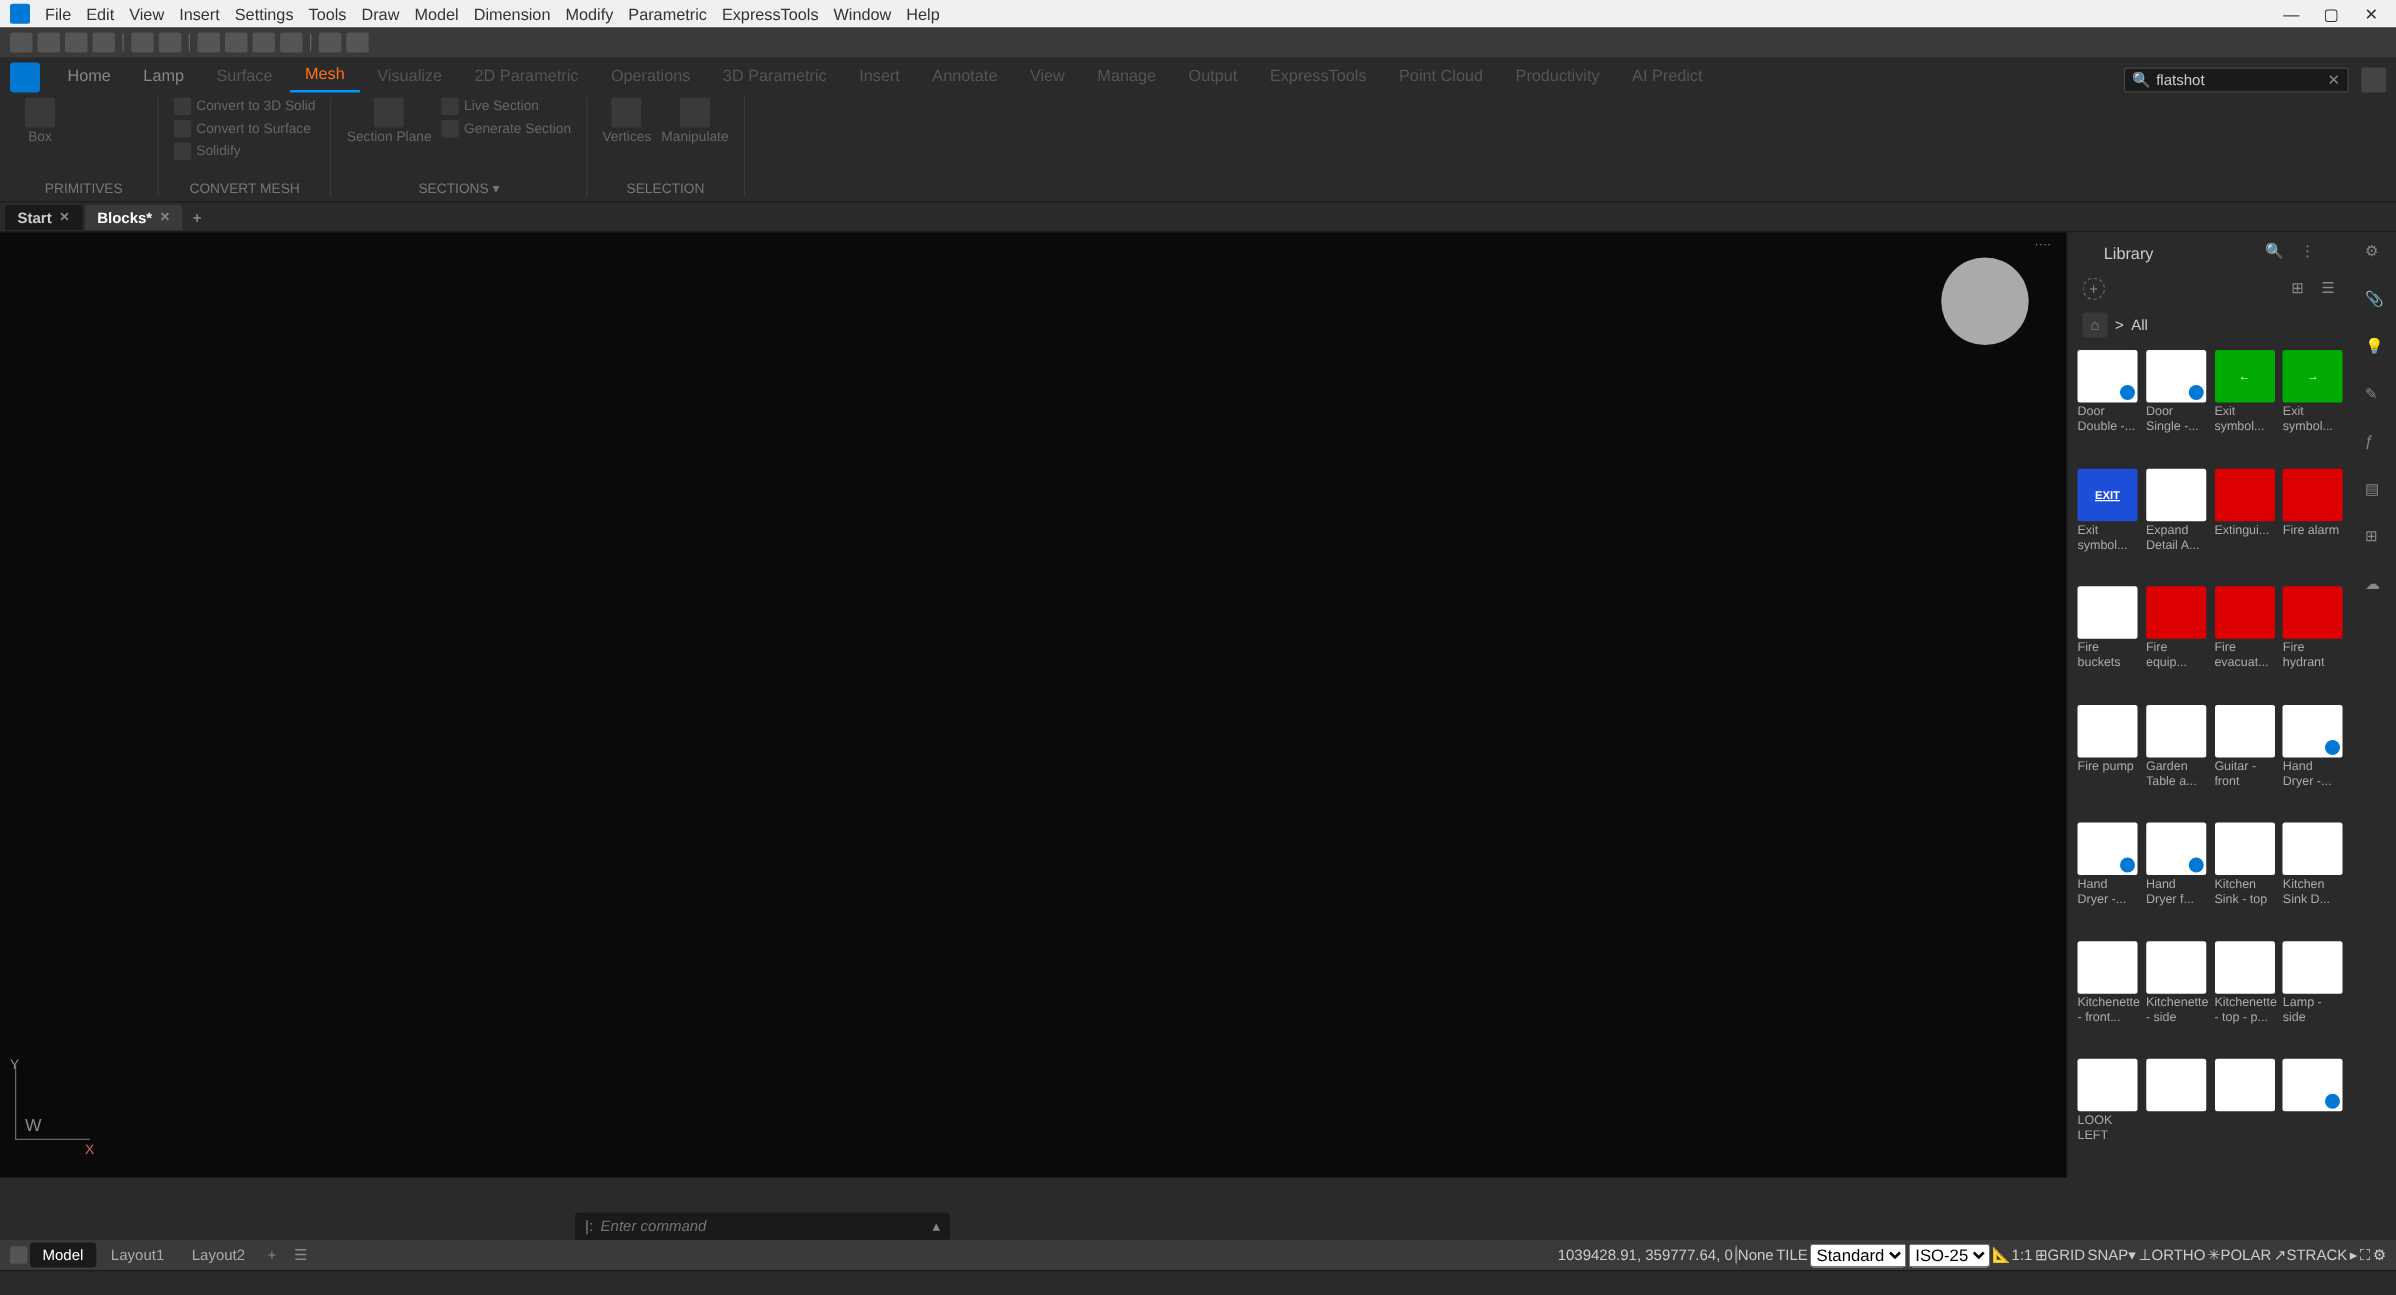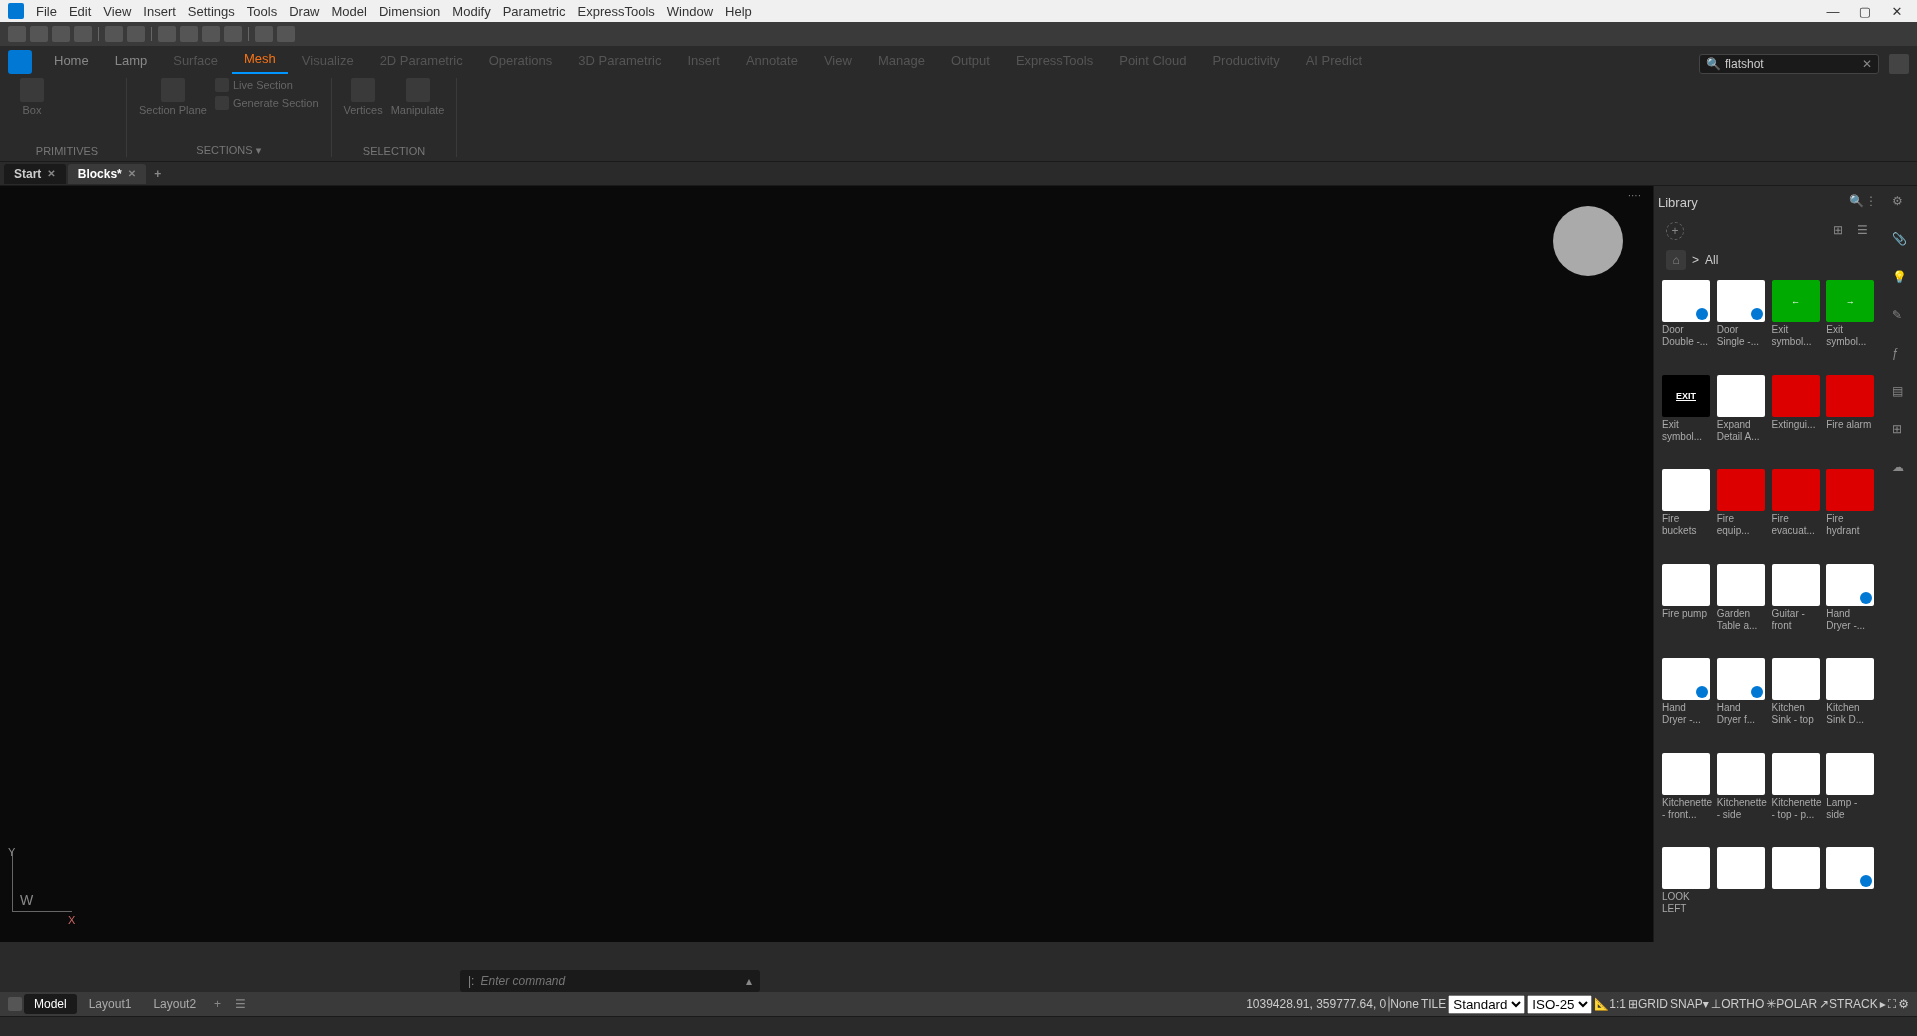--- a/index.html
+++ b/index.html
@@ -54,36 +54,36 @@
 .ucs { position: absolute; bottom: 30px; left: 12px; }
 .ucs .y-axis { position: absolute; bottom: 0; left: 0; width: 1px; height: 60px; background: #666; }
 .ucs .x-axis { position: absolute; bottom: 0; left: 0; width: 60px; height: 1px; background: #666; }
 .ucs .w-label { position: absolute; bottom: 4px; left: 8px; color: #888; font-size: 14px; }
 .ucs .y-label { position: absolute; bottom: 54px; left: -4px; color: #888; font-size: 11px; }
 .ucs .x-label { position: absolute; bottom: -14px; left: 56px; color: #c66; font-size: 11px; }
 .panel-dots { color: #888; font-size: 10px; text-align: center; padding: 2px; }
 
 
 .library { width: 232px; background: #2a2a2a; border-left: 1px solid #1a1a1a; display: flex; flex-direction: column; }
-.lib-header { display: flex; align-items: center; padding: 8px 4px; gap: 0; }
+.lib-header { display: flex; align-items: center; padding: 8px 29px; gap: 12px; }
 .lib-header .title { flex: 1; font-size: 13px; color: #ccc; }
 .lib-header .icon { width: 16px; height: 16px; color: #888; }
 .lib-toolbar { display: flex; padding: 4px 12px; gap: 8px; align-items: center; }
 .lib-toolbar .add { width: 18px; height: 18px; border: 1px dashed #666; border-radius: 50%; display: flex; align-items: center; justify-content: center; color: #888; font-size: 12px; }
 .lib-toolbar .spacer { flex: 1; }
 .lib-toolbar .view-icon { width: 16px; height: 16px; color: #888; }
 .lib-path { display: flex; align-items: center; padding: 6px 12px; gap: 6px; font-size: 12px; }
 .lib-path .home { width: 20px; height: 20px; background: #3a3a3a; border-radius: 3px; display: flex; align-items: center; justify-content: center; color: #888; }
 
 .lib-grid { flex: 1; overflow-y: auto; padding: 4px 8px; display: grid; grid-template-columns: repeat(4, 1fr); gap: 4px; }
 .lib-item { display: flex; flex-direction: column; font-size: 10px; color: #aaa; }
 .lib-item .thumb { width: 48px; height: 42px; background: #fff; border-radius: 2px; margin-bottom: 2px; position: relative; display: flex; align-items: center; justify-content: center; font-size: 9px; color: #333; font-weight: bold; }
 .lib-item .thumb.green { background: #0a0; color: #fff; }
 .lib-item .thumb.red { background: #d00; color: #fff; }
-.lib-item .thumb.green-exit { background: #000000; color: #fff; text-decoration: underline; }
+.lib-item .thumb.green-exit { background: #1d4ed8; color: #fff; text-decoration: underline; }
 .lib-item .badge { position: absolute; bottom: 2px; right: 2px; width: 12px; height: 12px; background: #0078d4; border-radius: 50%; }
 .lib-item .name { line-height: 1.2; word-break: break-word; height: 24px; overflow: hidden; }
 
 
 .right-sidebar { width: 32px; background: #2a2a2a; display: flex; flex-direction: column; align-items: center; padding: 8px 0; gap: 20px; }
 .right-sidebar .sicon { width: 18px; height: 18px; color: #888; }
 
 
 .cmdline { background: #1a1a1a; height: 22px; display: flex; align-items: center; padding: 0 8px; position: absolute; bottom: 44px; left: 460px; width: 300px; border-radius: 3px; }
 .cmdline .prompt { color: #888; margin-right: 6px; }
@@ -184,20 +184,39 @@
         <div class="ticon" style="width:18px;height:18px"></div>
         <div class="ticon" style="width:18px;height:18px"></div>
         <div class="ticon" style="width:18px;height:18px"></div>
         <div class="ticon" style="width:18px;height:18px"></div>
       </div>
     </div>
     <div class="label">PRIMITIVES</div>
   </div>
   <div class="ribbon-group">
     <div class="tools">
+      <div class="ribbon-list">
+        <span>
+            <span class="licon"></span>
+            <span>Convert to 3D Solid</span>
+          </span>
+        <span>
+            <span class="licon"></span>
+            <span>Convert to Surface</span>
+          </span>
+        <span>
+            <span class="licon"></span>
+            <span>Solidify</span>
+          </span>
+      </div>
+    </div>
+    <div class="label">CONVERT MESH</div>
+  </div>
+  <div class="ribbon-group">
+    <div class="tools">
       <div class="ribbon-tool">
         <div class="ticon"></div>
         <span>Section Plane</span>
       </div>
       <div class="ribbon-list">
         <span>
             <span class="licon"></span>
             <span>Live Section</span>
           </span>
         <span>

